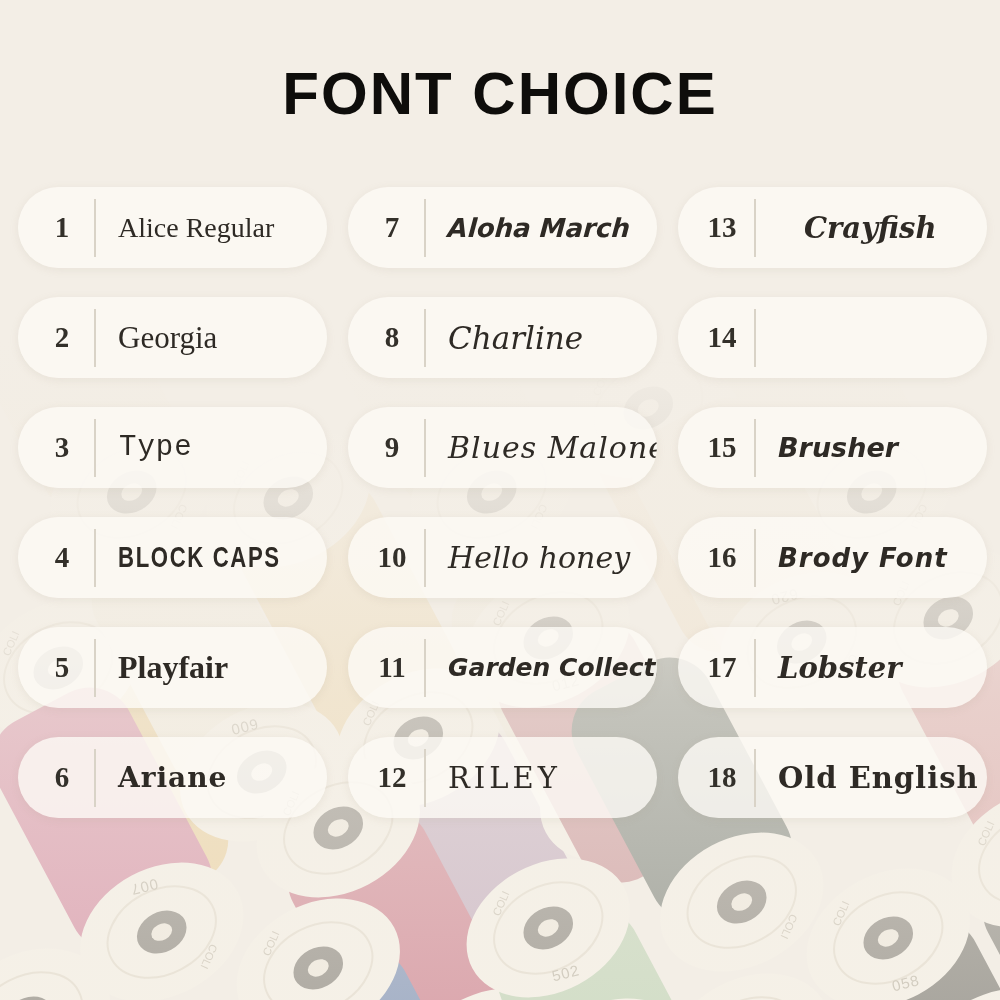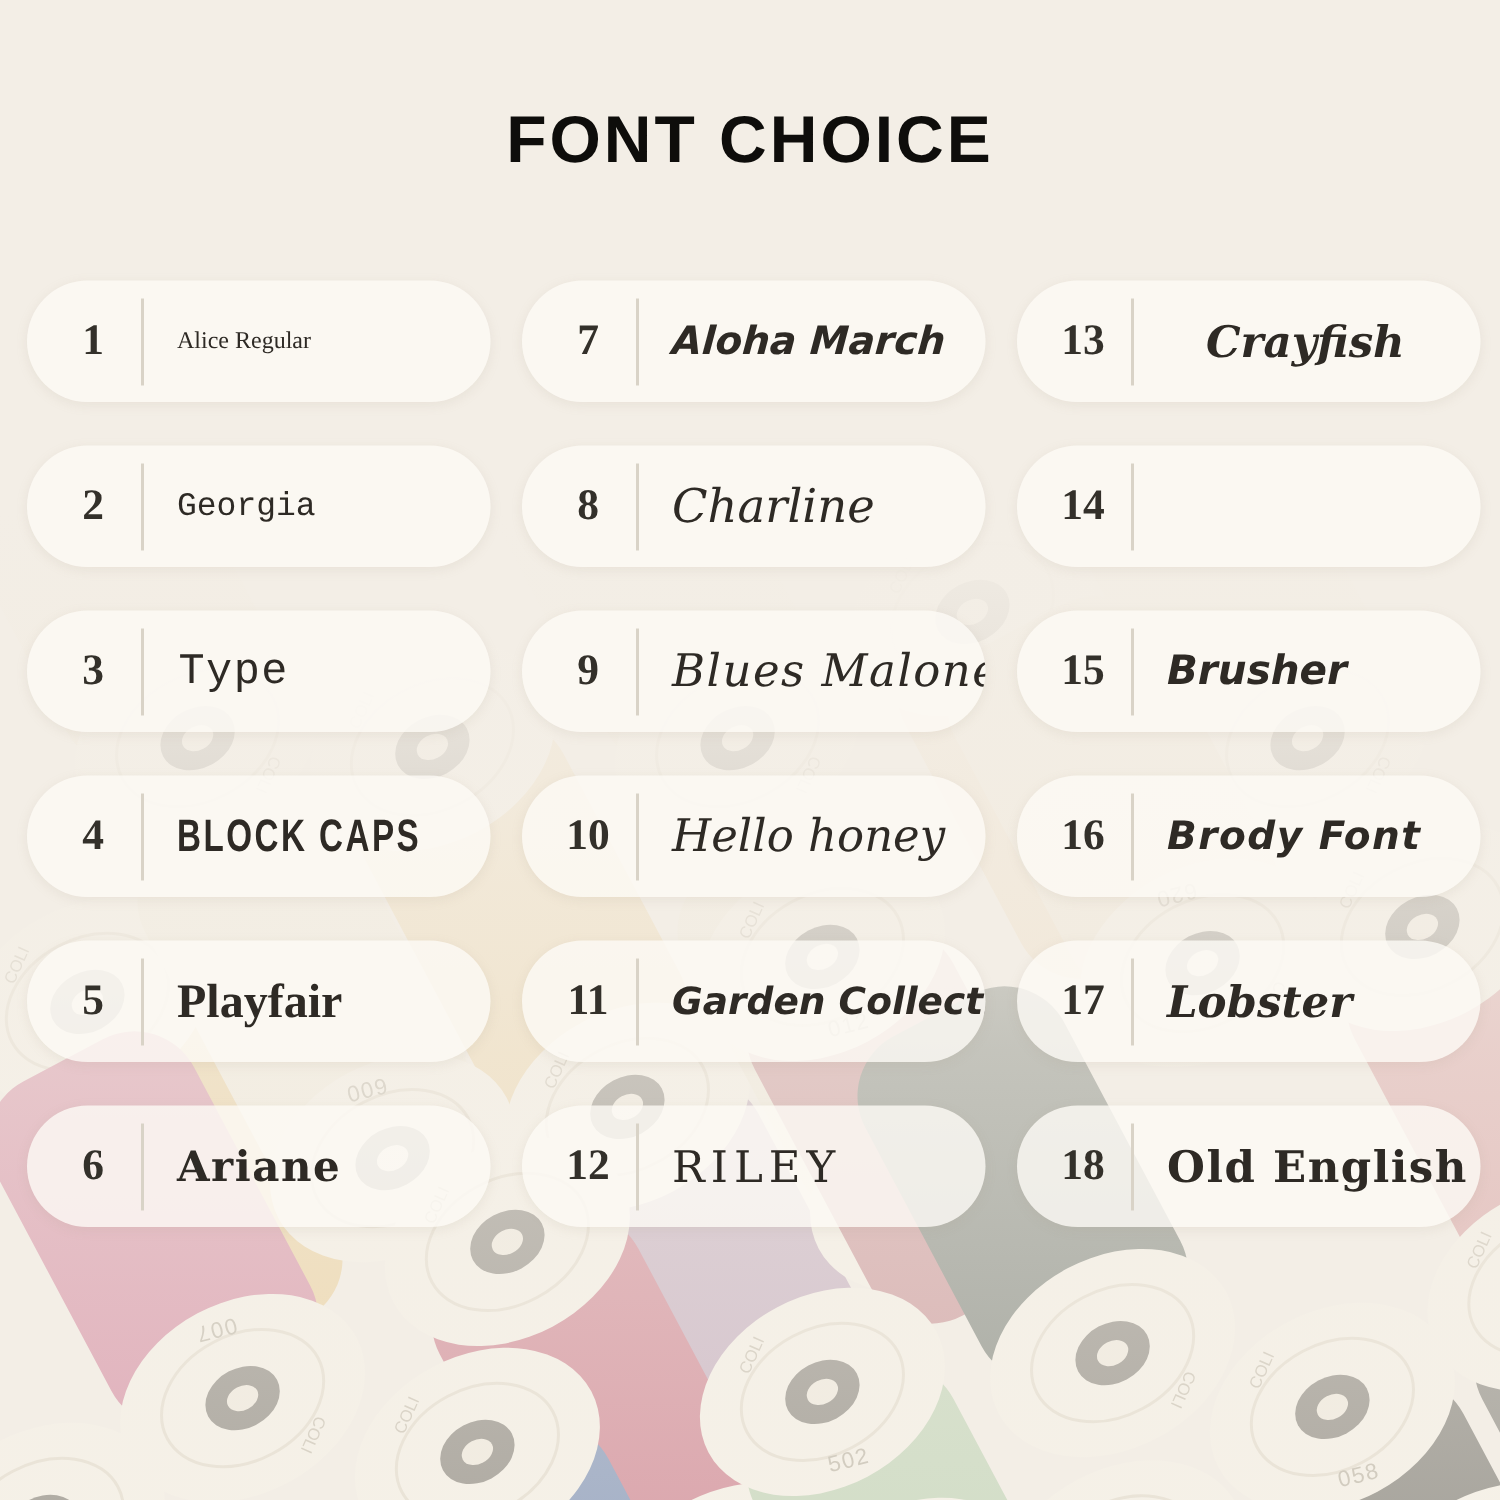--- a/index.html
+++ b/index.html
@@ -19,21 +19,21 @@
       #f3eee6 34%,
       rgba(243,238,230,0.90) 50%,
       rgba(243,238,230,0.74) 70%,
       rgba(243,238,230,0.58) 100%);
   }
   .content{position:absolute;inset:0;z-index:2;}
 
   .page-title{
     margin:58px 0 0 0;
     text-align:center;
-    font-size:44px;
+    font-size:60px;
     line-height:72px;
     font-weight:bold;
     letter-spacing:2px;
     color:#0e0d0b;
   }
 
   .grid{
     margin:57px 13px 0 18px;
     display:grid;
     grid-template-columns:repeat(3, 1fr);
@@ -68,22 +68,22 @@
     margin-left:12px;
     flex:0 0 auto;
   }
   .sample{
     margin-left:22px;
     color:#2e2a25;
     white-space:nowrap;
   }
 
   
-  .f-alice     {font-family:"Liberation Serif",serif;font-size:16px;}
-  .f-georgia   {font-family:Liberation Mono, monospace;font-size:22px;}
+  .f-alice     {font-family:"Liberation Serif",serif;font-size:28px;}
+  .f-georgia   {font-family:Liberation Serif, serif;font-size:31px;}
   .f-type      {font-family:"Liberation Mono",monospace;font-size:29px;letter-spacing:1px;margin-left:23px;}
   .f-blockcaps {font-family:"Liberation Sans",sans-serif;font-weight:bold;font-size:27px;letter-spacing:2px;transform:scale(0.82,1.12);transform-origin:left center;}
   .f-playfair  {font-family:"Liberation Serif",serif;font-weight:bold;font-size:32px;}
   .f-western   {font-family:"DejaVu Serif",serif;font-weight:bold;font-size:28px;letter-spacing:1px;}
   .f-aloha     {font-family:"DejaVu Sans",sans-serif;font-style:italic;font-weight:bold;font-size:26px;transform:skewX(-4deg);transform-origin:left center;}
   .f-charline  {font-family:"DejaVu Serif",serif;font-style:italic;font-size:31px;}
   .f-blues     {font-family:"DejaVu Serif",serif;font-style:italic;font-size:30px;letter-spacing:1px;}
   .f-hello     {font-family:"DejaVu Serif",serif;font-style:italic;font-size:30px;}
   .f-garden    {font-family:"DejaVu Sans",sans-serif;font-style:italic;font-weight:bold;font-size:25px;}
   .f-riley     {font-family:"DejaVu Serif",serif;font-weight:normal;font-size:29px;letter-spacing:4px;}

